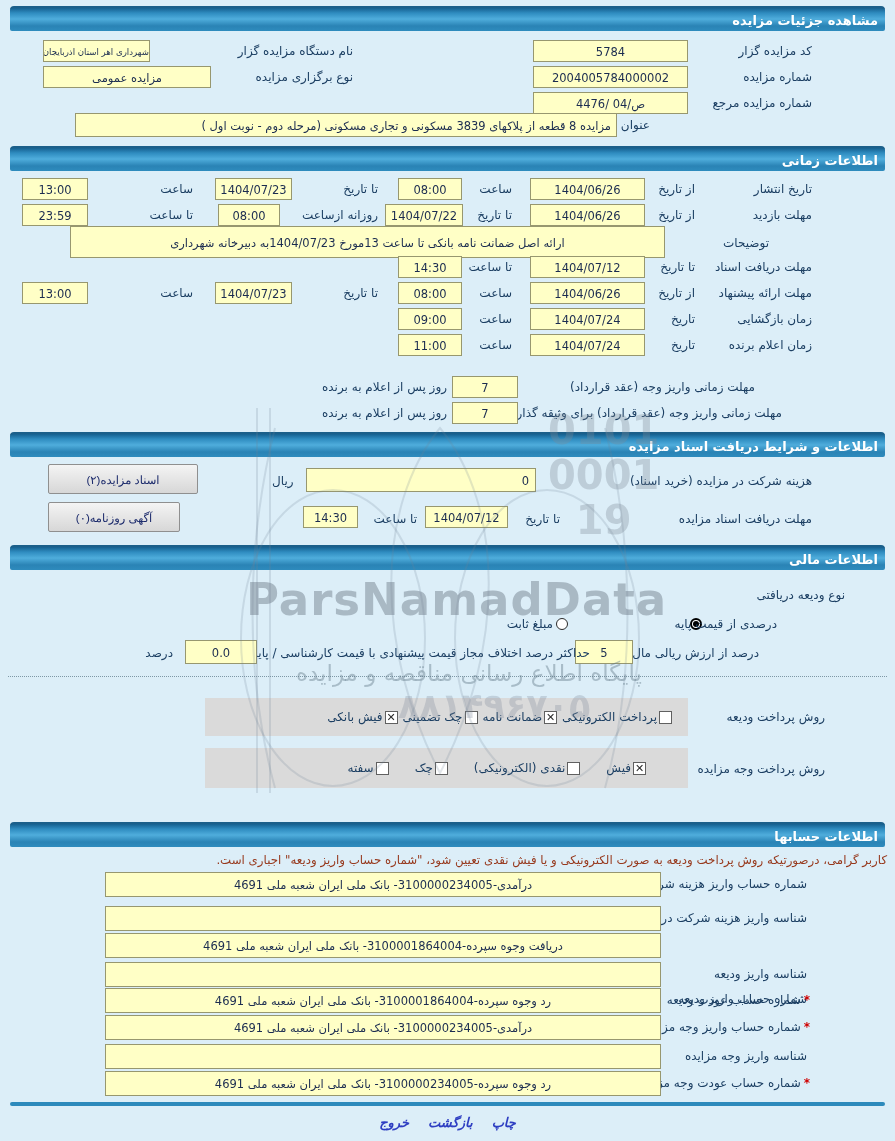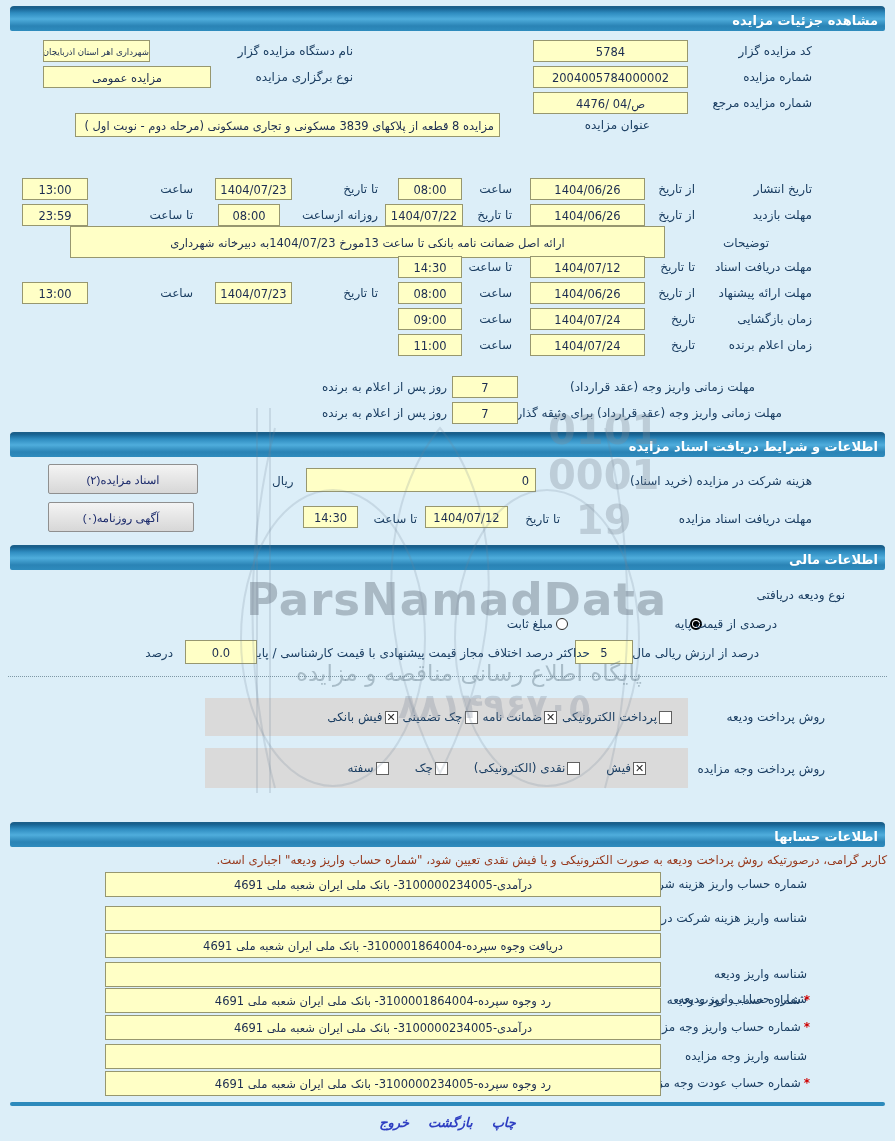--- a/index.html
+++ b/index.html
@@ -89,22 +89,25 @@
 
   <span class="lbl" style="top:66px;right:83px;">شماره مزایده</span>
   <span class="ybox" style="top:66px;left:533px;width:155px;">2004005784000002</span>
   <span class="lbl" style="top:66px;right:542px;">نوع برگزاری مزایده</span>
   <span class="ybox" style="top:66px;left:43px;width:168px;">مزایده عمومی</span>
 
   <span class="lbl" style="top:92px;right:83px;">شماره مزایده مرجع</span>
   <span class="ybox ltrbox" style="top:92px;left:533px;width:155px;">4476/ 04/ص</span>
 
   <span class="lbl" style="top:114px;right:245px;">عنوان مزایده</span>
-  <span class="ybox title-box" style="top:113px;left:75px;width:425px;">مزایده 8 قطعه از پلاکهای 3839 مسکونی  و تجاری مسکونی (مرحله دوم - نوبت اول )</span>
-
+  <span class="ybox title-box" style="top:113px;left:75px;width:542px;">مزایده 8 قطعه از پلاکهای 3839 مسکونی  و تجاری مسکونی (مرحله دوم - نوبت اول )</span>
+
+  <div class="bar" style="top:146px;">
+    <span class="bar-t">اطلاعات زمانی</span>
+  </div>
 
   <span class="lbl" style="top:178px;right:83px;">تاریخ انتشار</span>
   <span class="lbl" style="top:178px;right:200px;">از تاریخ</span>
   <span class="ybox" style="top:178px;left:530px;width:115px;">1404/06/26</span>
   <span class="lbl" style="top:178px;right:383px;">ساعت</span>
   <span class="ybox" style="top:178px;left:398px;width:64px;">08:00</span>
   <span class="lbl" style="top:178px;right:517px;">تا تاریخ</span>
   <span class="ybox" style="top:178px;left:215px;width:77px;">1404/07/23</span>
   <span class="lbl" style="top:178px;right:702px;">ساعت</span>
   <span class="ybox" style="top:178px;left:22px;width:66px;">13:00</span>
@@ -165,21 +168,21 @@
   <span class="lbl" style="top:470px;right:83px;">هزینه شرکت در مزایده (خرید اسناد)</span>
   <span class="ybox fee-box" style="top:468px;left:306px;width:230px;">0</span>
   <span class="lbl" style="top:470px;left:272px;">ریال</span>
   <button class="btn" style="top:464px;left:48px;width:150px;height:30px;">اسناد مزایده(۲)</button>
 
   <span class="lbl" style="top:508px;right:83px;">مهلت دریافت اسناد مزایده</span>
   <span class="lbl" style="top:508px;right:335px;">تا تاریخ</span>
   <span class="ybox" style="top:506px;left:425px;width:83px;">1404/07/12</span>
   <span class="lbl" style="top:508px;right:478px;">تا ساعت</span>
   <span class="ybox" style="top:506px;left:303px;width:55px;">14:30</span>
-  <button class="btn" style="top:502px;left:48px;width:146px;height:30px;">آگهی روزنامه(۰)</button>
+  <button class="btn" style="top:502px;left:48px;width:132px;height:30px;">آگهی روزنامه(۰)</button>
 
   <div class="bar" style="top:545px;">
     <span class="bar-t">اطلاعات مالی</span>
   </div>
 
   <span class="lbl" style="top:584px;right:50px;">نوع ودیعه دریافتی</span>
 
   <span class="radio sel" style="top:618px;left:690px;"></span>
   <span class="lbl" style="top:613px;right:118px;">درصدی از قیمت پایه</span>
   <span class="radio" style="top:618px;left:556px;"></span>

